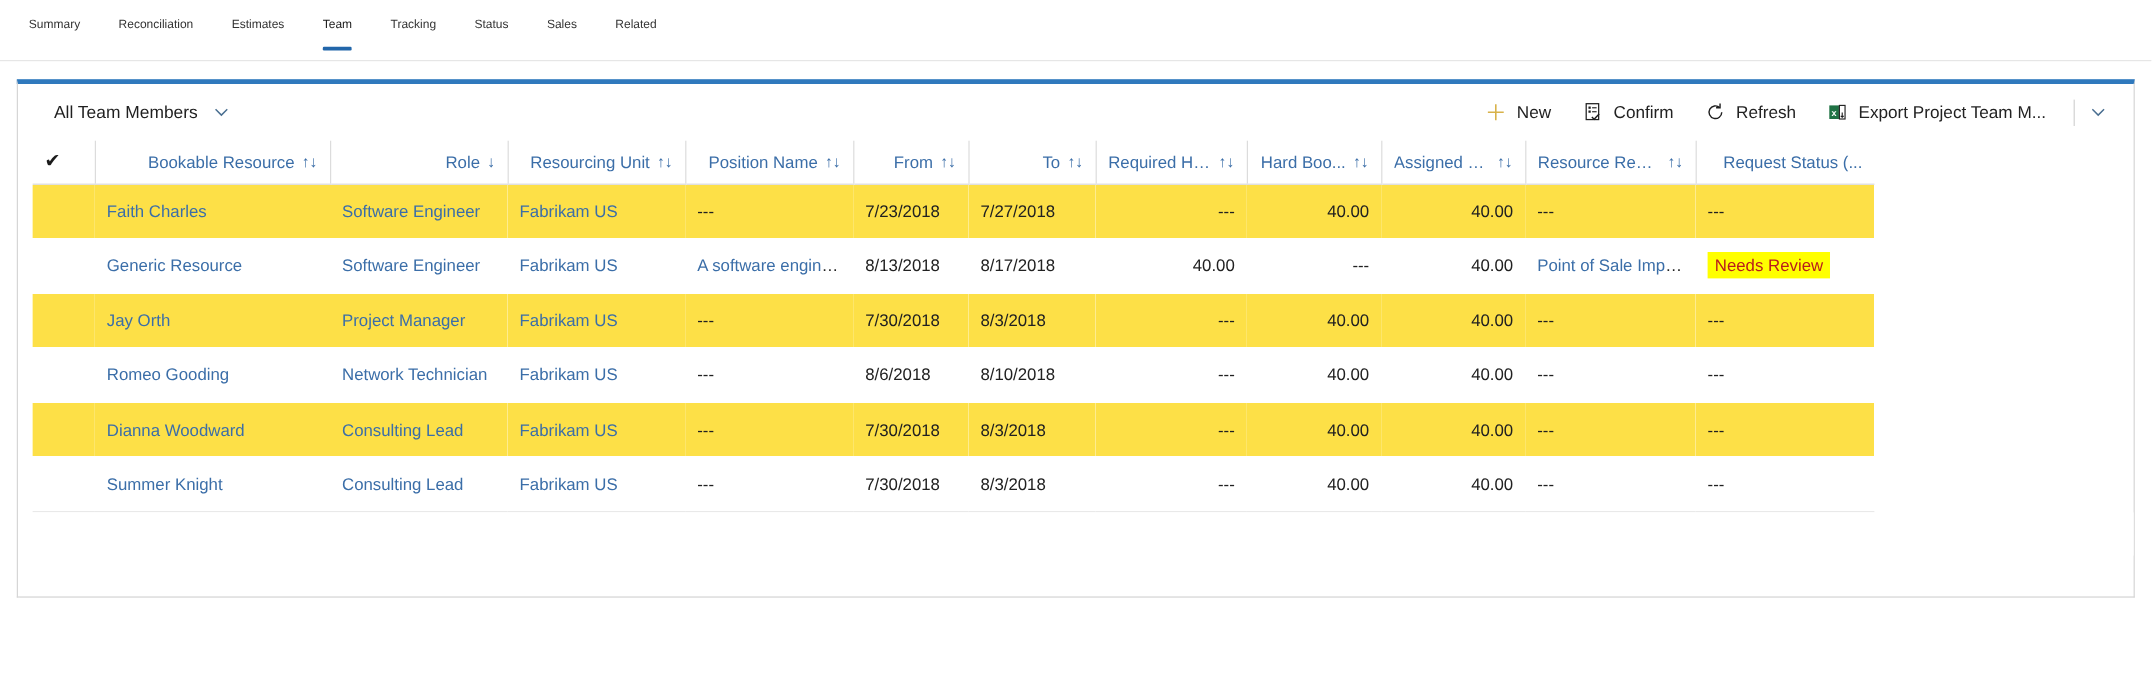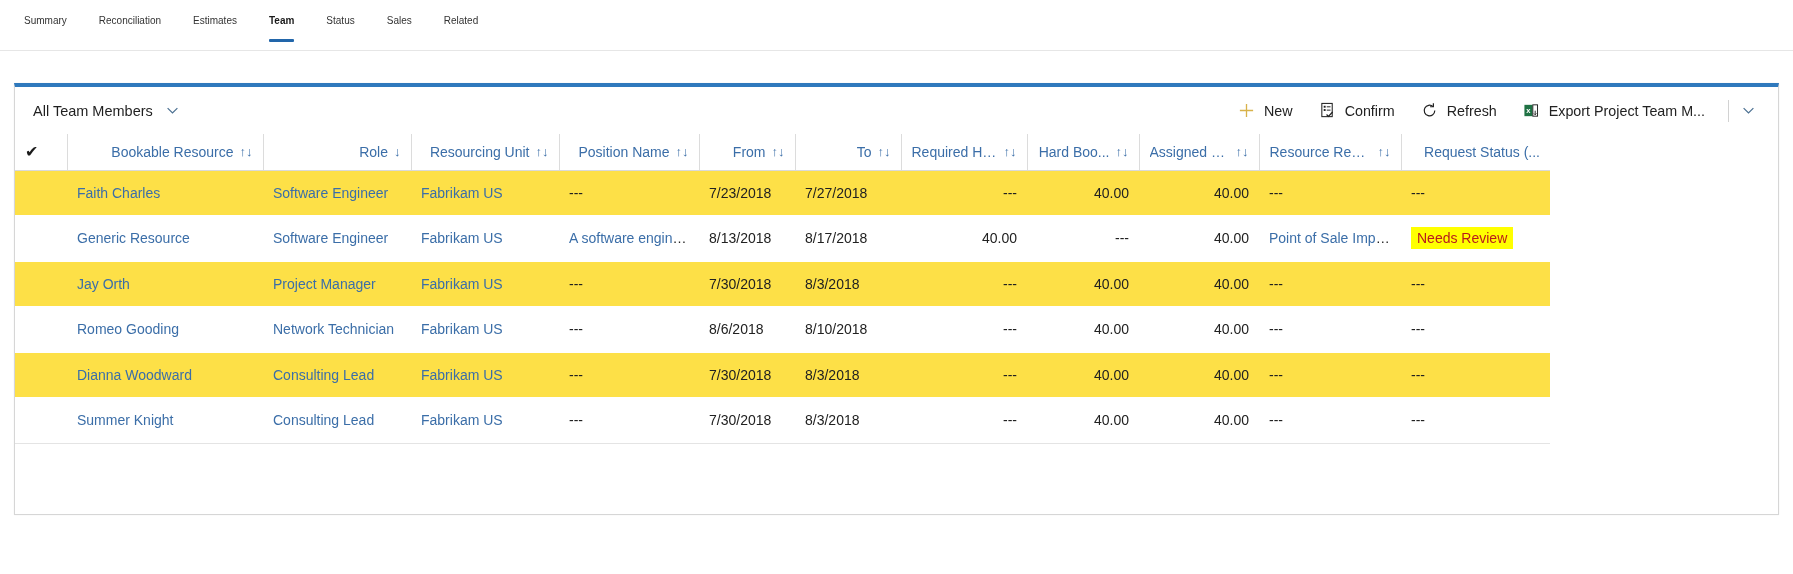--- a/index.html
+++ b/index.html
@@ -24,40 +24,41 @@
   }
   .tab {
     position: relative;
     padding: 15px 16px 0 16px;
     height: 50px;
     font-size: 10px;
     color: #333333;
     cursor: pointer;
     white-space: nowrap;
   }
-  .tab.active { color: #1a1a1a; font-weight: 700; text-align: center; }
+  .tab.active { color: #1a1a1a; font-weight: 400; text-align: center; }
   .tab.active .tab-underline {
     position: absolute;
     left: 16px;
     right: 16px;
     bottom: 8px;
     height: 3px;
     background: #2266aa;
     border-radius: 1px;
   }
 
   
   .card {
-    margin: 32px 14px 0 14px;
+    margin: 15px 14px 0 14px;
     background: #ffffff;
     border: 1px solid #d6d6d6;
     border-top: 4px solid #2f79bd;
     height: 432px;
     position: relative;
     box-shadow: 0 0.4px 1.2px rgba(0,0,0,0.08);
+    padding-left: 12px;
   }
 
   
   .cmdbar {
     height: 47px;
     display: flex;
     align-items: center;
     padding: 0 12px 0 18px;
   }
   .viewselector {
@@ -177,20 +178,21 @@
   .grid-footer { height: 36px; background: #ffffff; }
 </style>
 </head>
 <body>
 
 <div class="tabstrip" id="tabstrip">
     <div class="tab"><span>Summary</span></div>
     <div class="tab"><span>Reconciliation</span></div>
     <div class="tab"><span>Estimates</span></div>
     <div class="tab active"><span>Team</span><span class="tab-underline"></span></div>
+    <div class="tab"><span>Tracking</span></div>
     <div class="tab"><span>Status</span></div>
     <div class="tab"><span>Sales</span></div>
     <div class="tab"><span>Related</span></div>
   </div>
 
 <div class="card">
 
   <div class="cmdbar">
     <div class="viewselector">
       <span class="view-label">All Team Members</span>

